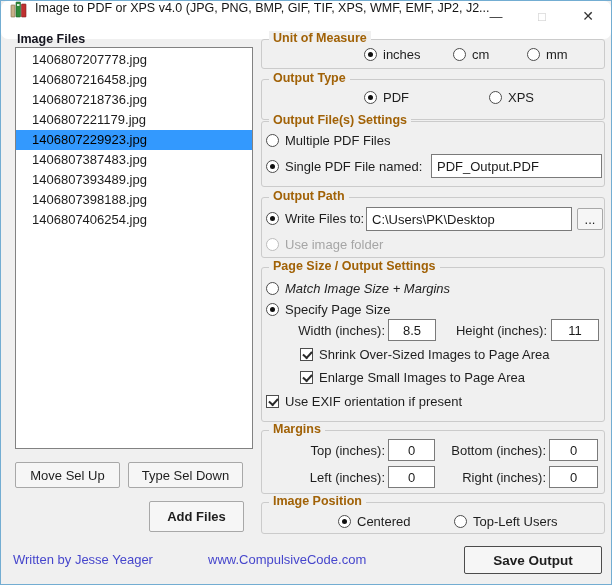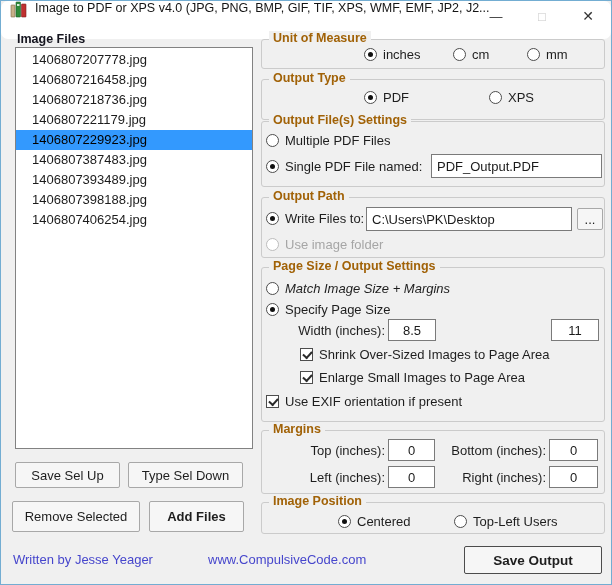--- a/index.html
+++ b/index.html
@@ -125,23 +125,22 @@
       <div class="list-item">1406807216458.jpg</div>
       <div class="list-item">1406807218736.jpg</div>
       <div class="list-item">1406807221179.jpg</div>
       <div class="list-item selected">1406807229923.jpg</div>
       <div class="list-item">1406807387483.jpg</div>
       <div class="list-item">1406807393489.jpg</div>
       <div class="list-item">1406807398188.jpg</div>
       <div class="list-item">1406807406254.jpg</div>
     </div>
 
-  <button class="btn" style="left:14px;  top:461px; width:105px; height:26px;">Save Sel Up</button>
+  <button class="btn" style="left:14px;  top:461px; width:105px; height:26px;">Move Sel Up</button>
   <button class="btn" style="left:127px; top:461px; width:115px; height:26px;">Type Sel Down</button>
-  <button class="btn" style="left:11px;  top:500px; width:128px; height:31px;">Remove Selected</button>
   <button class="btn bold" style="left:148px; top:500px; width:95px; height:31px;">Add Files</button>
 
   <div class="group" style="top:38px; height:30px;">
     <div class="group-title">Unit of Measure</div>
   </div>
   <div class="ctl" style="left:363px; top:46px;">
     <span class="radio on"></span>
     <span>inches</span>
   </div>
   <div class="ctl" style="left:452px; top:46px;">
@@ -198,20 +197,21 @@
   <div class="ctl" style="left:265px; top:280px;font-style:italic;">
     <span class="radio"></span>
     <span>Match Image Size + Margins</span>
   </div>
   <div class="ctl" style="left:265px; top:301px;">
     <span class="radio on"></span>
     <span>Specify Page Size</span>
   </div>
   <div class="num-label" style="left:260px; top:322px; width:124px;">Width (inches):</div>
   <input class="text-input center" style="left: 387px; top: 318px; width: 48px; height: 22px;" value="8.5">
+  <div class="num-label" style="left:440px; top:322px; width:106px;">Height (inches):</div>
   <input class="text-input center" style="left: 550px; top: 318px; width: 48px; height: 22px;" value="11">
   <div class="ctl" style="left:299px; top:346px;">
     <span class="checkbox on"></span>
     <span>Shrink Over-Sized Images to Page Area</span>
   </div>
   <div class="ctl" style="left:299px; top:369px;">
     <span class="checkbox on"></span>
     <span>Enlarge Small Images to Page Area</span>
   </div>
   <div class="ctl" style="left:265px; top:393px;">

